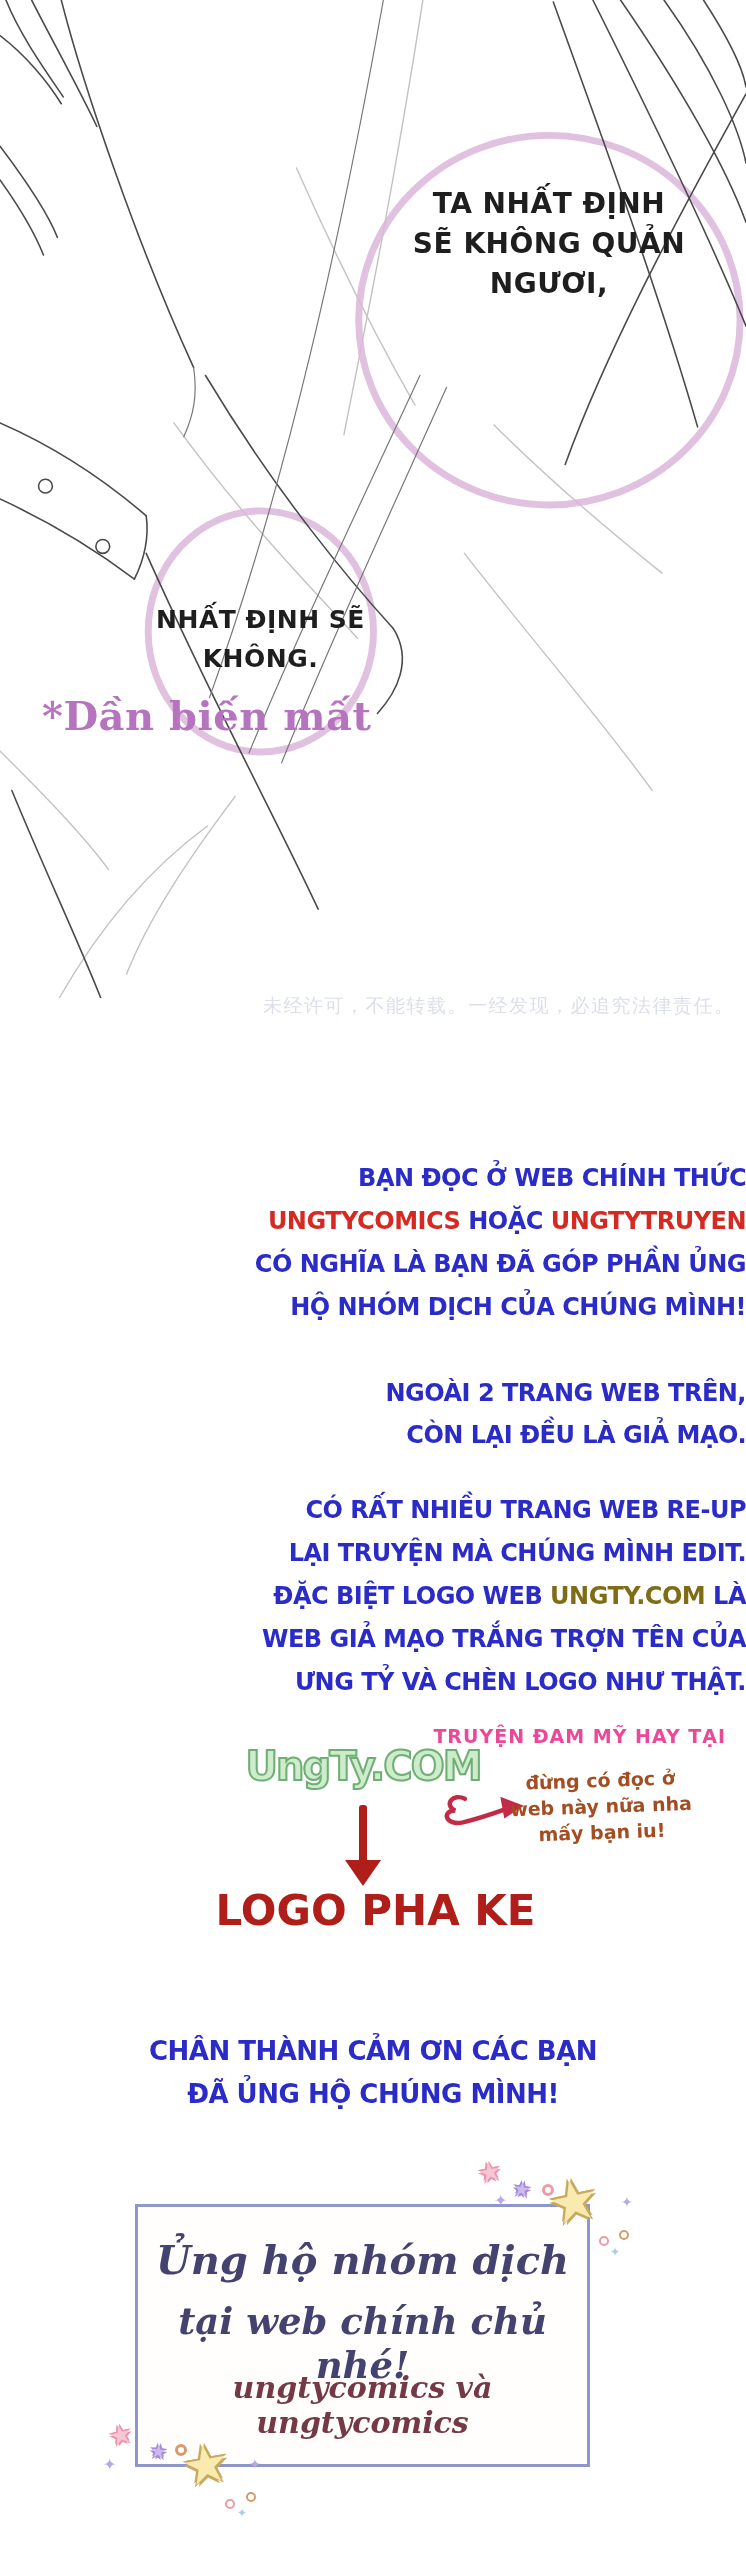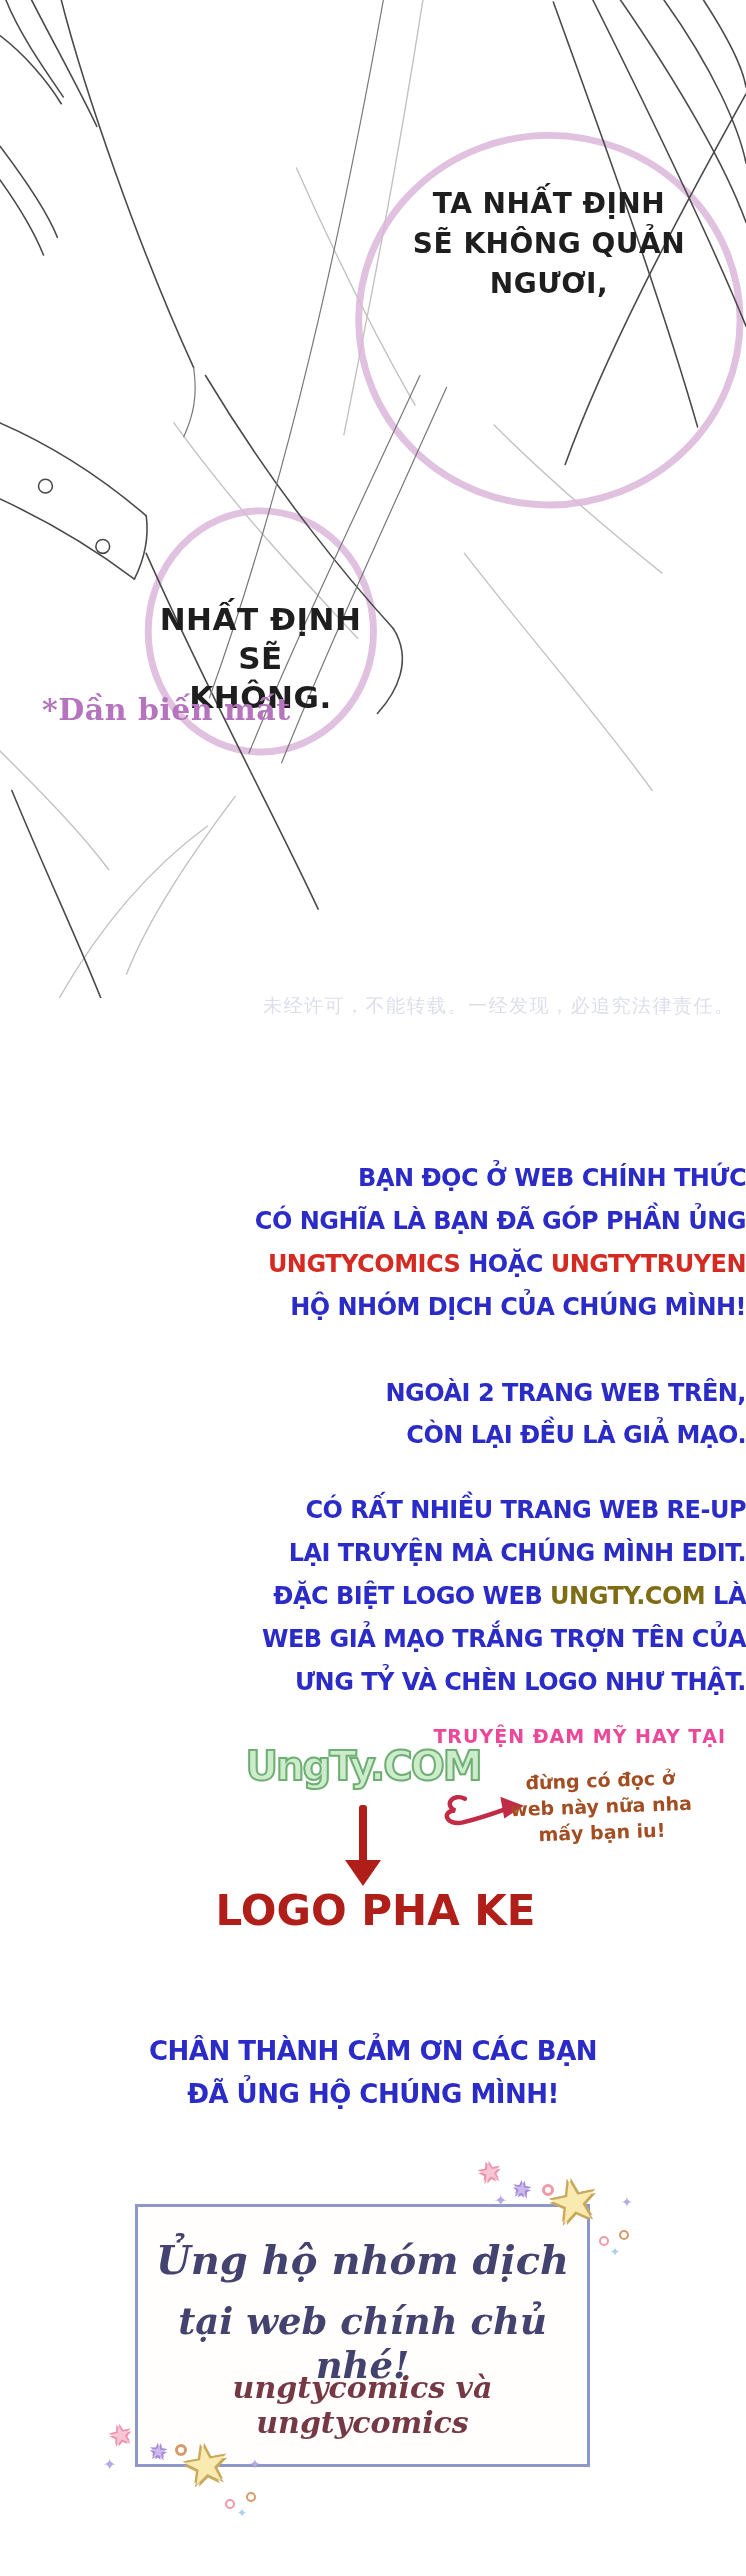--- a/index.html
+++ b/index.html
@@ -9,25 +9,25 @@
     background:#ffffff; overflow:hidden;text-decoration:underline;
   }
   
   #sketch { position:absolute; left:0; top:0; z-index:1; }
   
   .bubble-text {
     position:absolute; z-index:3; text-align:center;
     font-weight:bold; color:#1e1e1e; letter-spacing:0.5px;
   }
   .b1 { left:391px; top:184px; width:316px; font-size:28px; line-height:40px; }
-  .b2 { left:148px; top:600px; width:225px; font-size:31px; line-height:39px; }
+  .b2 { left:148px; top:600px; width:225px; font-size:25px; line-height:39px; }
   .sfx {
     position:absolute; left:42px; top:692px; z-index:3;
     font-family:"DejaVu Serif", serif; font-weight:bold;
-    font-size:30px; color:#b574bd; letter-spacing:0.5px;
+    font-size:40px; color:#b574bd; letter-spacing:0.5px;
   }
   .watermark {
     position:absolute; left:263px; top:993px; z-index:2;
     font-size:19px; letter-spacing:1.5px; color:#dcdfeb;
     font-family:sans-serif;
   }
   
   .notice {
     position:absolute; left:0; width:746px; z-index:3;
     text-align:right; font-weight:bold; font-size:24px;
@@ -157,22 +157,22 @@
     <div>NHẤT ĐỊNH SẼ</div>
     <div>KHÔNG.</div>
   </div>
 
   <div class="sfx">*Dần biến mất</div>
 
   <div class="watermark">未经许可，不能转载。一经发现，必追究法律责任。</div>
 
   <div class="notice nb1">
     <div>BẠN ĐỌC Ở WEB CHÍNH THỨC</div>
+    <div><span class="red">UNGTYCOMICS</span><span class="blue"> HOẶC </span><span class="red">UNGTYTRUYEN</span></div>
     <div>CÓ NGHĨA LÀ BẠN ĐÃ GÓP PHẦN ỦNG</div>
-    <div><span class="red">UNGTYCOMICS</span><span class="blue"> HOẶC </span><span class="red">UNGTYTRUYEN</span></div>
     <div>HỘ NHÓM DỊCH CỦA CHÚNG MÌNH!</div>
   </div>
 
   <div class="notice nb2">
     <div>NGOÀI 2 TRANG WEB TRÊN,</div>
     <div>CÒN LẠI ĐỀU LÀ GIẢ MẠO.</div>
   </div>
 
   <div class="notice nb3">
     <div>CÓ RẤT NHIỀU TRANG WEB RE-UP</div>

